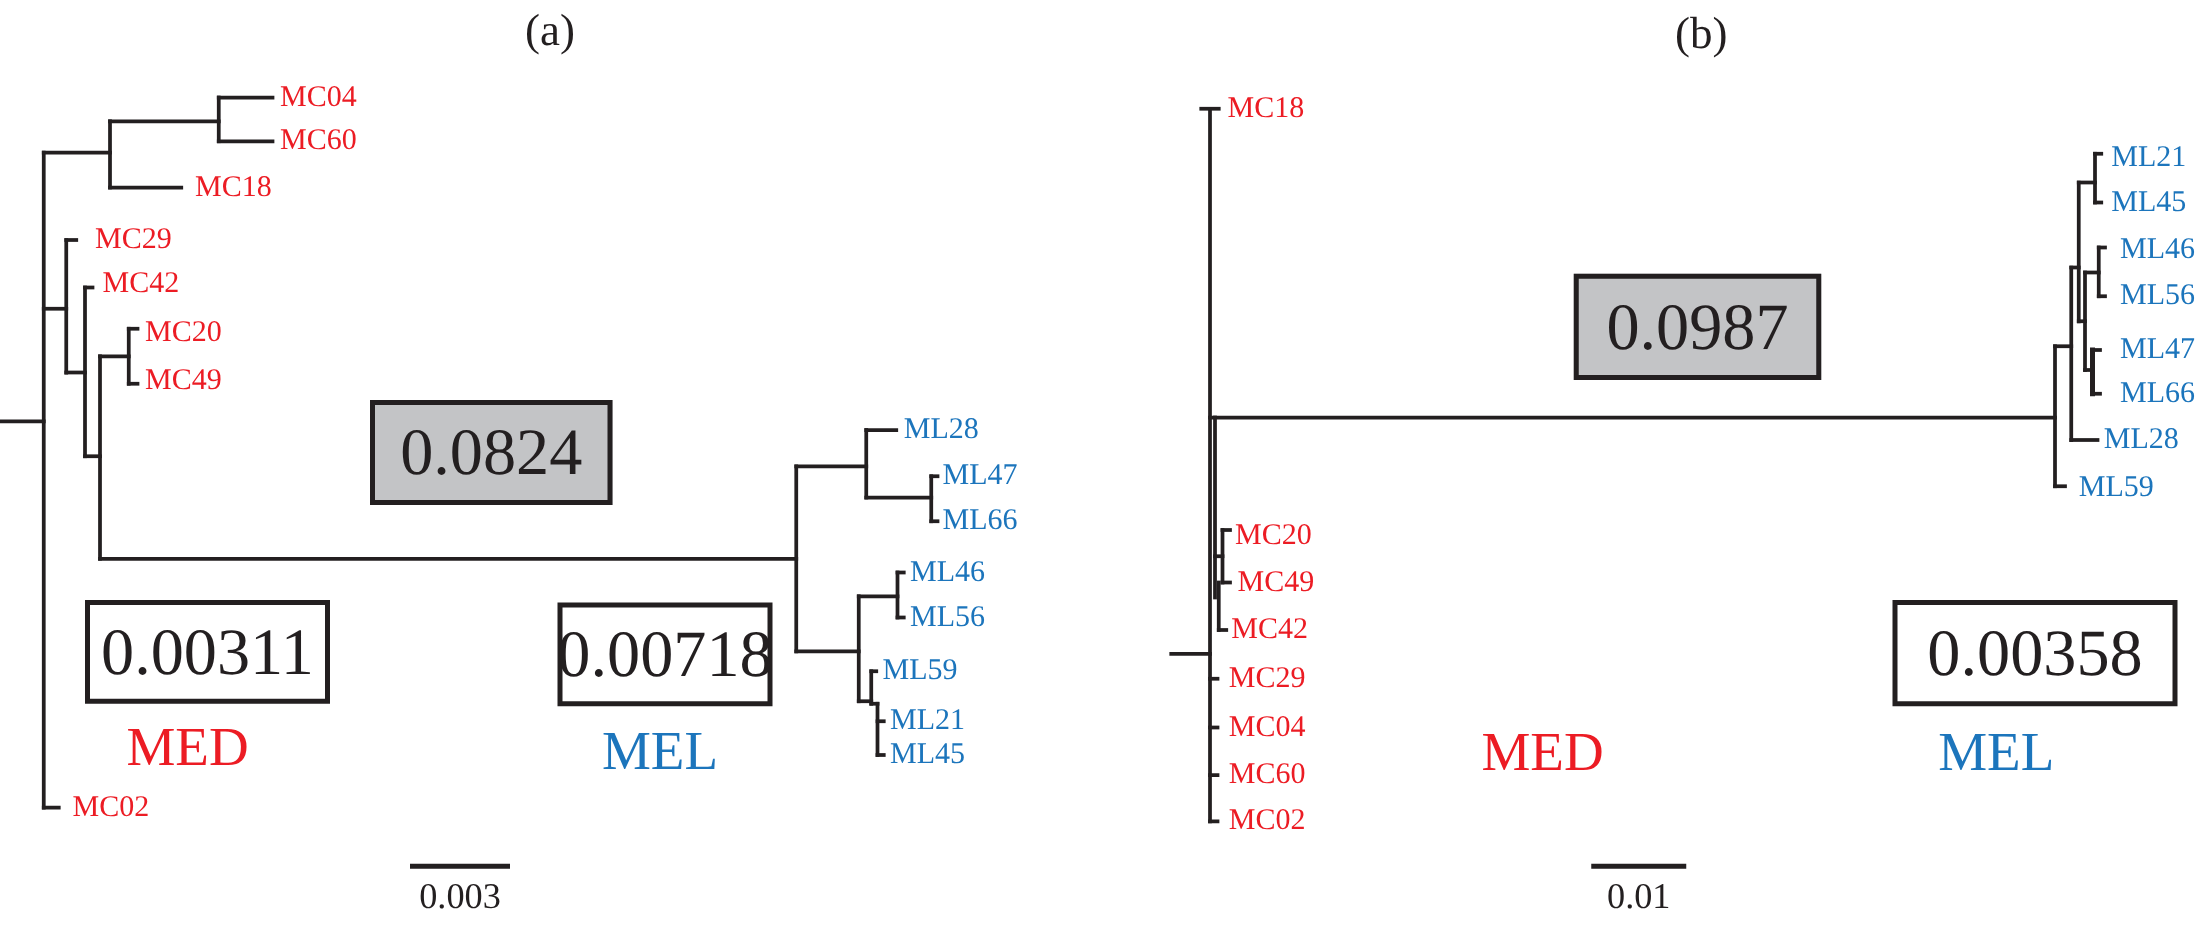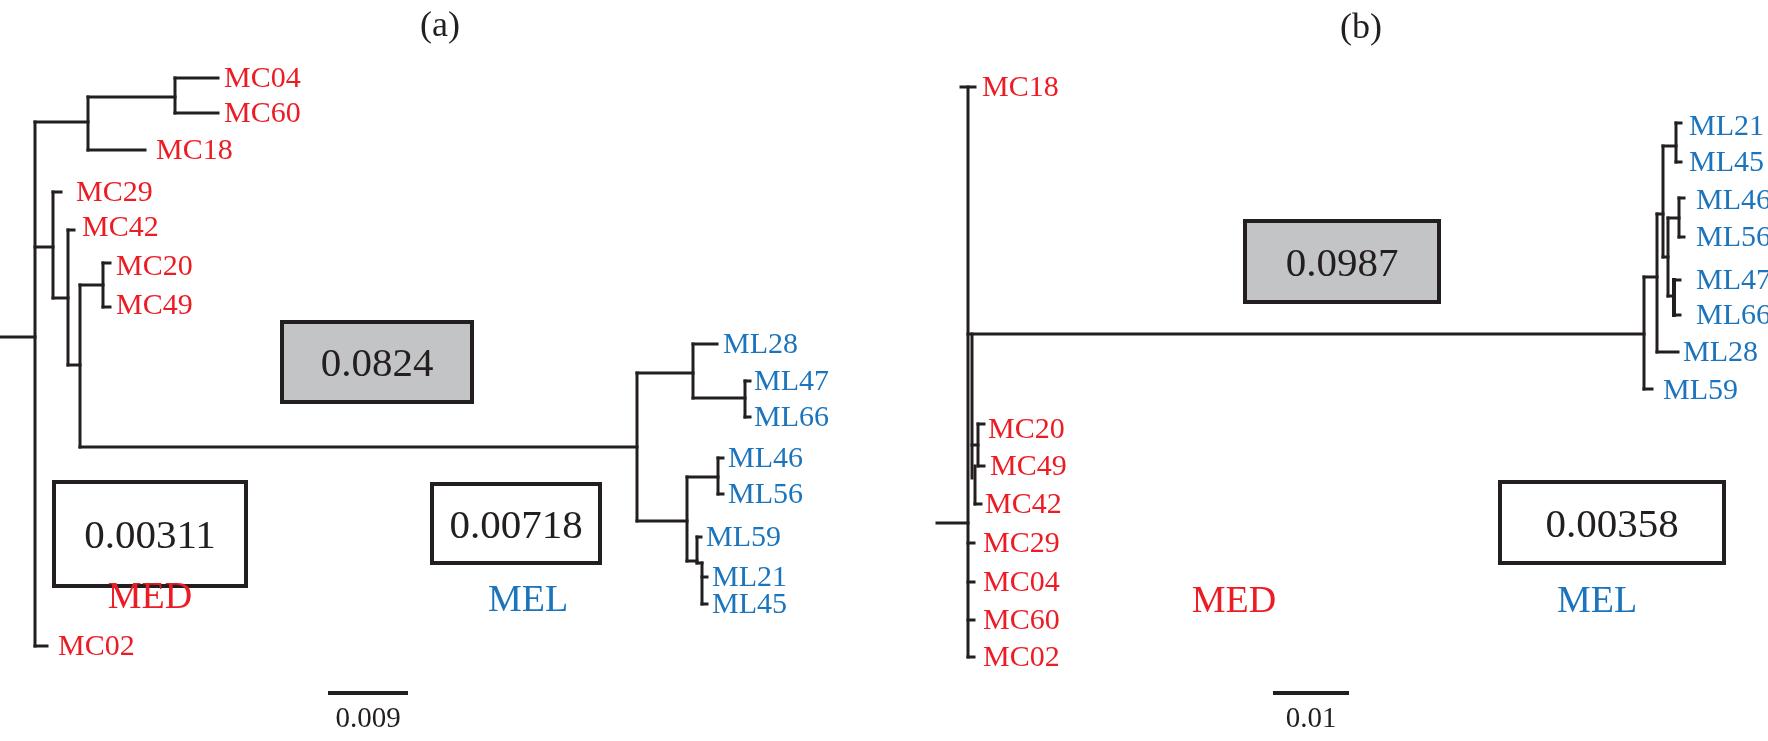--- a/index.html
+++ b/index.html
@@ -22,51 +22,51 @@
     position:absolute;width:70px;text-align:center;
     font-size:36px;color:var(--line);line-height:1;
   }
   #title-a{left:405px;top:6px;}
   #title-b{left:1326px;top:8px;}
   .value-box{
     position:absolute;box-sizing:border-box;
     border:4px solid var(--line);
     background:var(--bg);
     display:flex;align-items:center;justify-content:center;
-    font-size:41px;color:var(--line);
+    font-size:53px;color:var(--line);margin-left:16px;
   }
   .value-box.gray{background:var(--boxfill);}
   #divbox-a{left:280px;top:320px;width:194px;height:84px;}
-  #medbox-a{left:52px;top:480px;width:196px;height:108px;align-items:center;}
+  #medbox-a{left:52px;top:480px;width:196px;height:83px;align-items:center;}
   #melbox-a{left:430px;top:482px;width:172px;height:83px;}
   #divbox-b{left:1243px;top:219px;width:198px;height:85px;}
   #medbox-b{left:1140px;top:482px;width:191px;height:82px;}
   #melbox-b{left:1498px;top:480px;width:228px;height:85px;}
   .group-label{
     position:absolute;width:160px;text-align:center;
-    font-size:38px;line-height:1;white-space:nowrap;
+    font-size:44px;line-height:1;white-space:nowrap;
   }
   .med{color:var(--med);}
   .mel{color:var(--mel);}
   #grp-med-a{left:70px;top:576px;}
   #grp-mel-a{left:448px;top:579px;}
   #grp-med-b{left:1154px;top:580px;}
   #grp-mel-b{left:1517px;top:580px;}
   .scale-line{position:absolute;height:4px;background:var(--line);}
   #scaleline-a{left:328px;top:691px;width:80px;}
   #scaleline-b{left:1273px;top:691px;width:76px;}
   .scale-label{
     position:absolute;width:94px;text-align:center;
     font-size:29px;color:var(--line);line-height:1;
   }
   #scalelabel-a{left:321px;top:703px;}
   #scalelabel-b{left:1264px;top:703px;}
   .tip-label{
     position:absolute;transform:translateY(-52%);
-    font-size:30px;line-height:1;white-space:nowrap;
+    font-size:24px;line-height:1;white-space:nowrap;
   }
 </style>
 </head>
 <body>
 
 <div id="figure">
 
   <svg id="tree-svg" viewBox="0 0 1768 741" xmlns="http://www.w3.org/2000/svg">
       <line x1="0" y1="337" x2="35" y2="337" stroke="#231F20" stroke-width="3" stroke-linecap="square"></line>
       <line x1="35" y1="122" x2="35" y2="646" stroke="#231F20" stroke-width="3" stroke-linecap="square"></line>
@@ -169,21 +169,21 @@
   <div class="value-box" id="melbox-b">
     <span>0.00358</span>
   </div>
 
   <div class="group-label med" id="grp-med-a">MED</div>
   <div class="group-label mel" id="grp-mel-a">MEL</div>
   <div class="group-label med" id="grp-med-b">MED</div>
   <div class="group-label mel" id="grp-mel-b">MEL</div>
 
   <div class="scale-line" id="scaleline-a"></div>
-  <div class="scale-label" id="scalelabel-a">0.009</div>
+  <div class="scale-label" id="scalelabel-a">0.003</div>
   <div class="scale-line" id="scaleline-b"></div>
   <div class="scale-label" id="scalelabel-b">0.01</div>
 
 <div class="tip-label med" style="left: 224px; top: 78px;">MC04</div>
     <div class="tip-label med" style="left: 224px; top: 113px;">MC60</div>
     <div class="tip-label med" style="left: 156px; top: 150px;">MC18</div>
     <div class="tip-label med" style="left: 76px; top: 192px;">MC29</div>
     <div class="tip-label med" style="left: 82px; top: 227px;">MC42</div>
     <div class="tip-label med" style="left: 116px; top: 266px;">MC20</div>
     <div class="tip-label med" style="left: 116px; top: 305px;">MC49</div>

